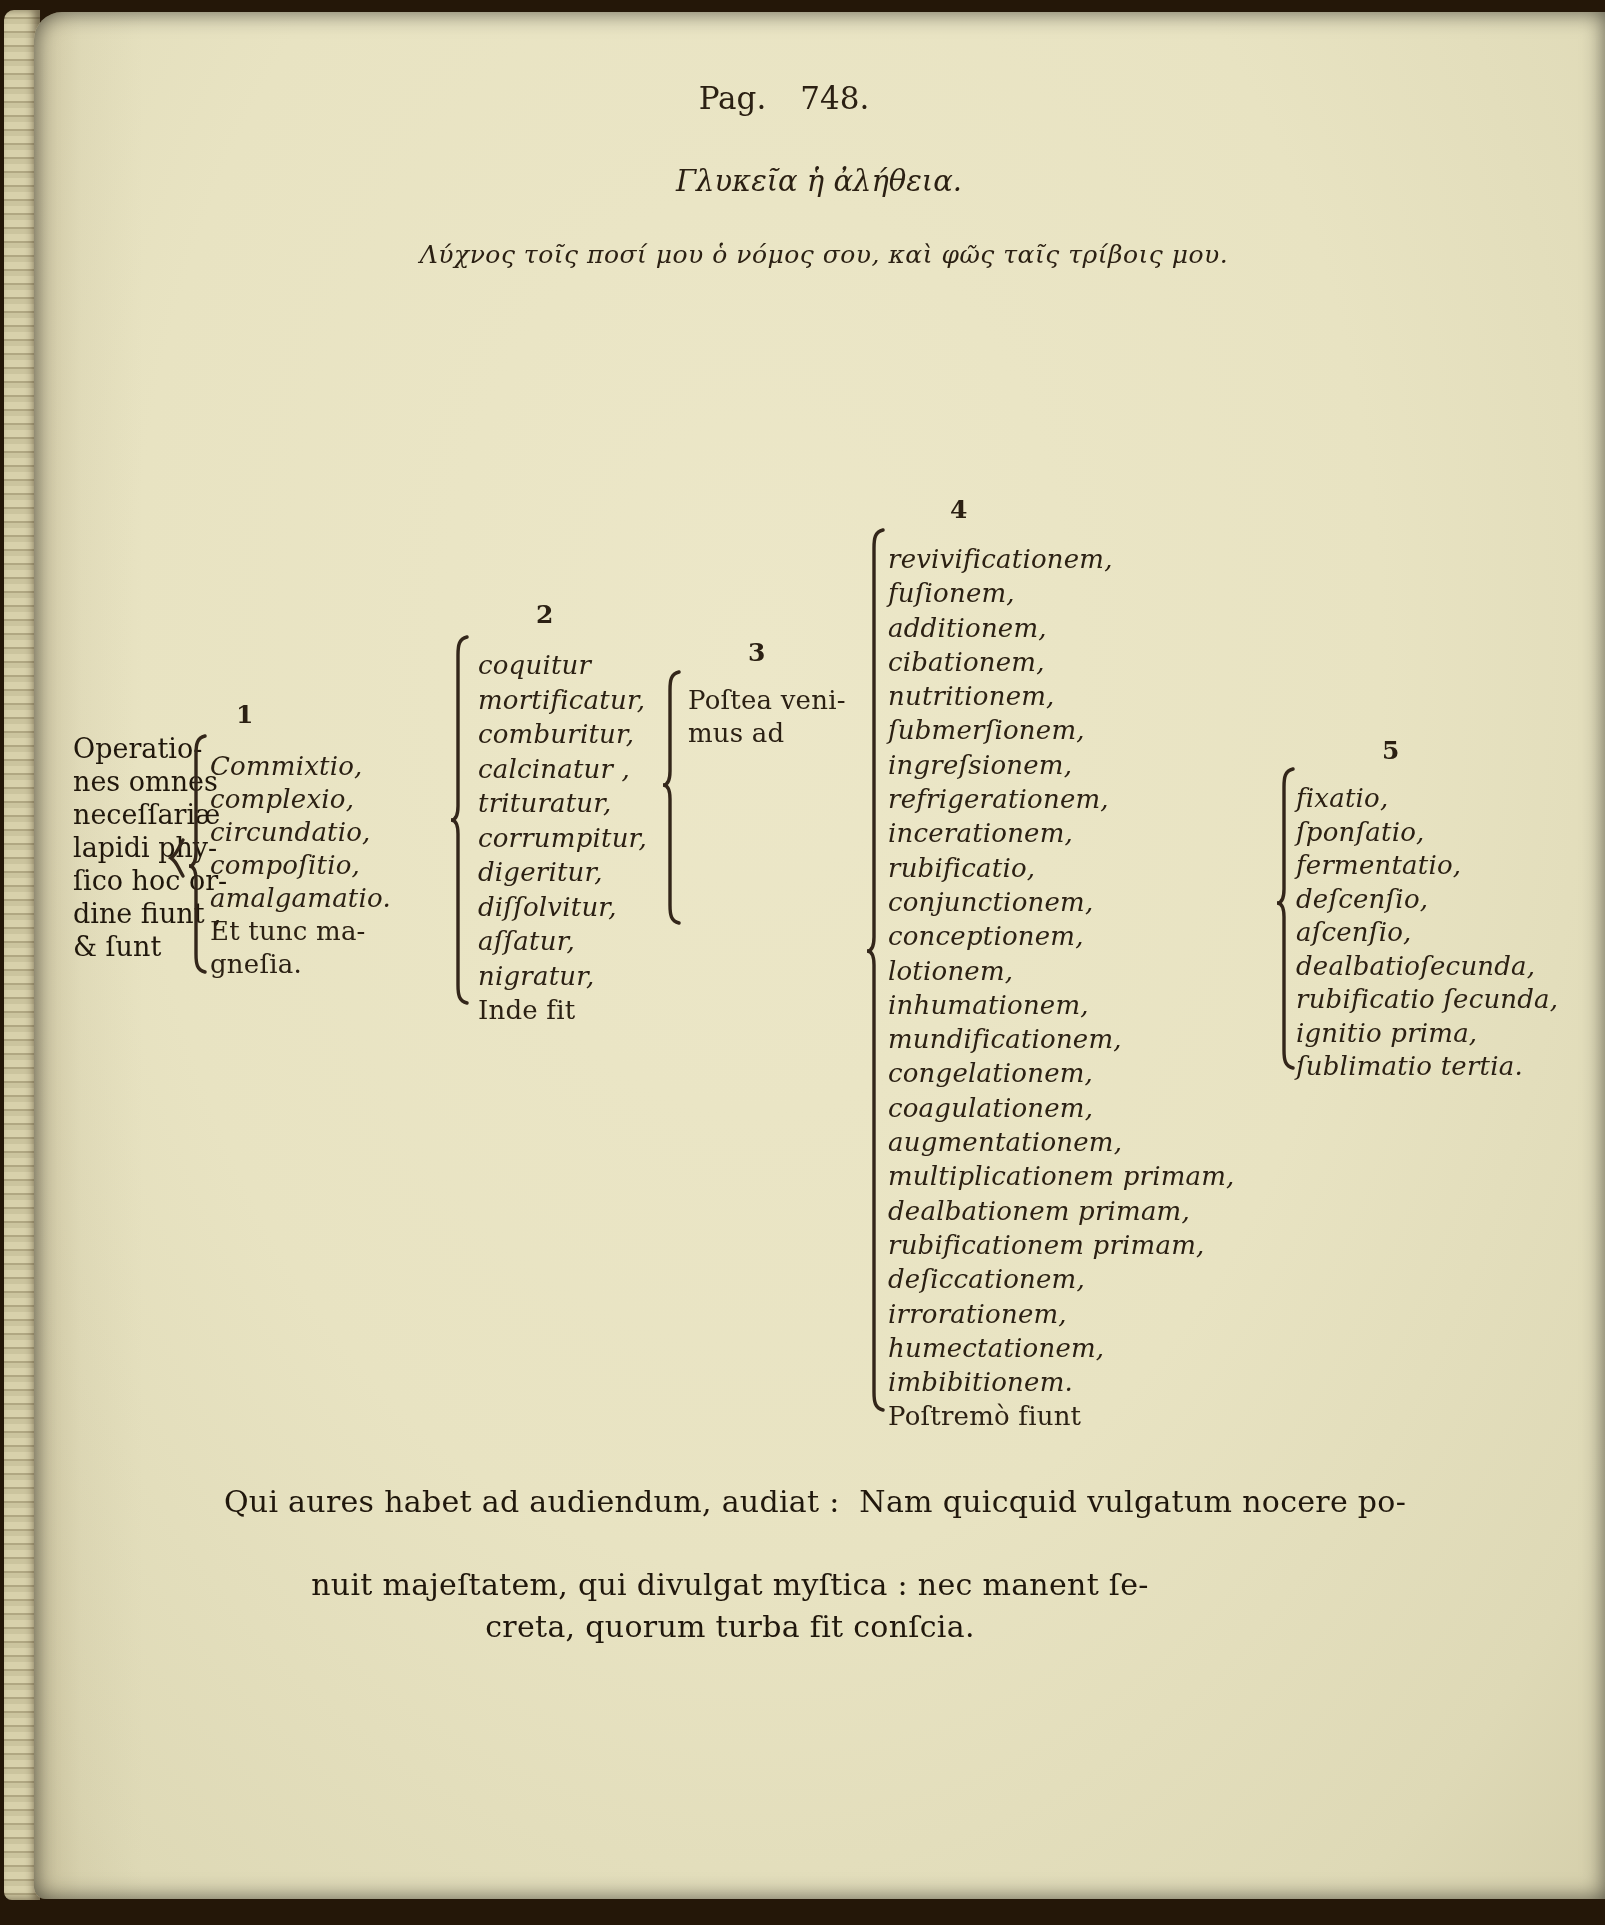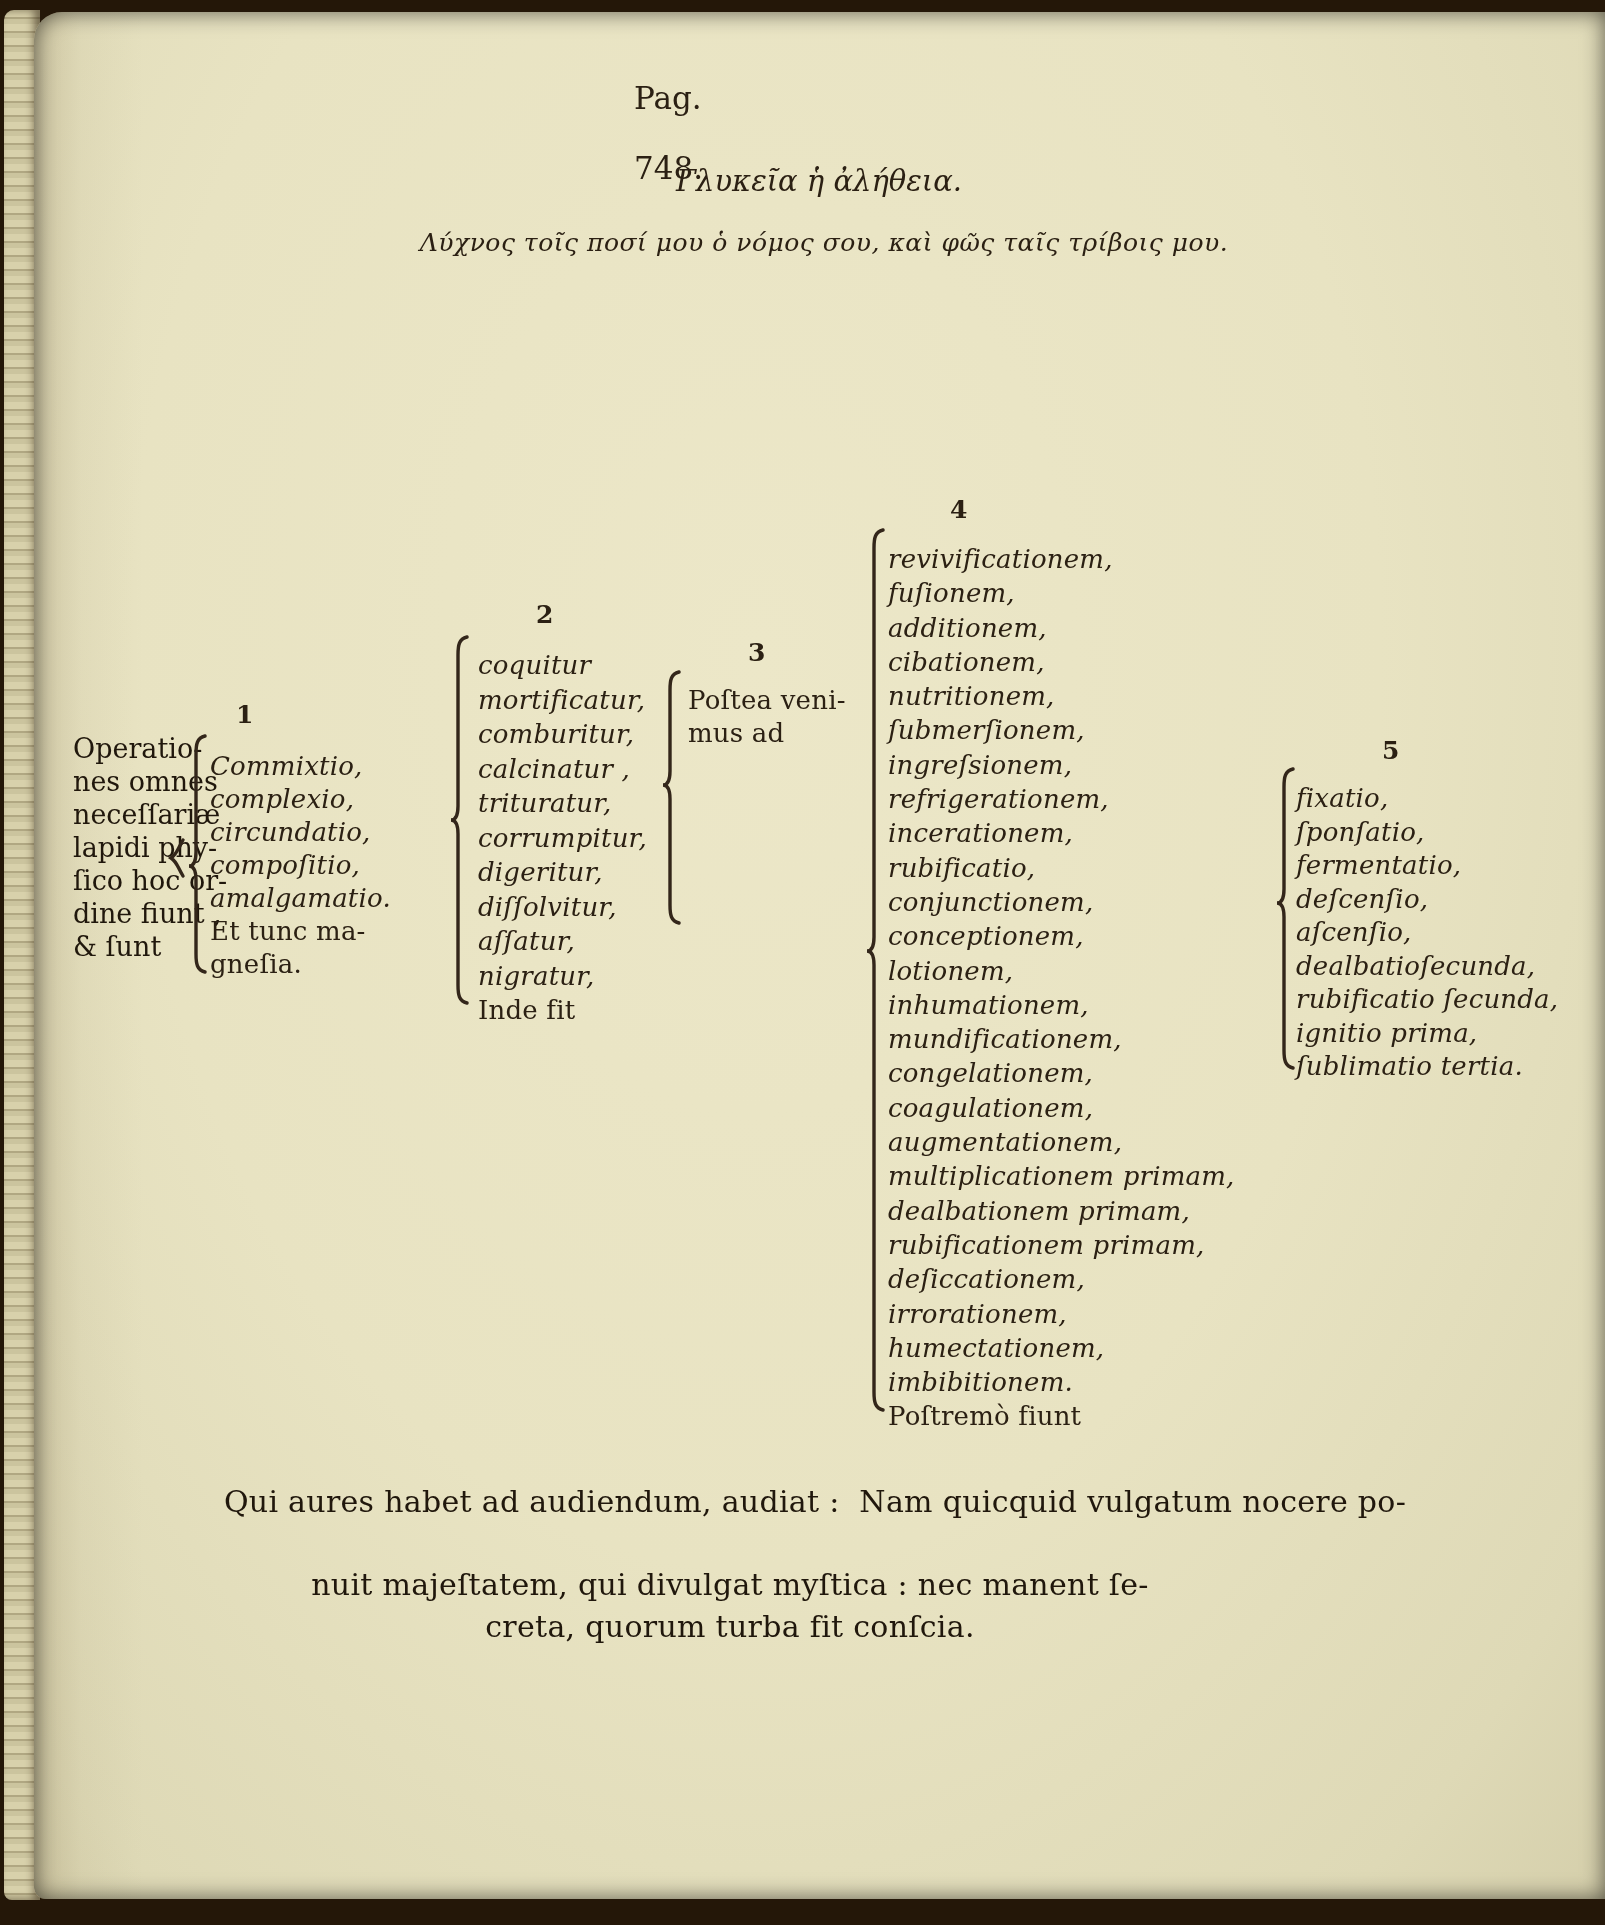--- a/index.html
+++ b/index.html
@@ -9,21 +9,21 @@
   
   #page-stack{left:4px;top:10px;width:36px;height:1890px;border-radius:10px 0 0 8px;
     background:repeating-linear-gradient(to bottom,#d8d1ab 0 7px,#b0a782 7px 9px,#cbc49e 9px 14px);
     box-shadow:inset -6px 0 8px rgba(40,25,10,.55);}
   
   #page{left:34px;top:12px;width:1571px;height:1887px;border-radius:28px 0 0 12px;
     background:
       linear-gradient(to right, rgba(110,90,50,.20) 0,rgba(110,90,50,.05) 3%,rgba(0,0,0,0) 7%),
       radial-gradient(ellipse at 46% 34%, #ece7c8 0%, #e8e3c2 52%, #ded9b6 86%, #d5cfab 100%);
     box-shadow:0 0 22px rgba(0,0,0,.6) inset;}
-  .ink{color:#2b2013;flex-direction:column;}
+  .ink{color:#2b2013;}
   .heavy{color:#20170c;}
   .ital{font-style:italic;}
   .ctr{text-align:center;}
   .ln{white-space:pre;}
   .col{font-size:26px;letter-spacing:.2px;margin-top:12px;}
   .colnum{font-size:25px;font-weight:bold;letter-spacing:1px;}
   svg.brace{overflow:visible;}
   svg.brace path{fill:none;stroke:#33261a;stroke-width:3.4;stroke-linecap:round;}
 </style>
 </head>
@@ -35,21 +35,21 @@
 
   <div id="page" class="abs">
 
     <div class="abs ink" style="left:600px;top:68px;width:300px;display:flex;justify-content:center;gap:34px;font-size:31px;">
       <span>Pag.</span>
       <span>748.</span>
     </div>
 
     <div class="abs ink ctr" style="left:465px;top:152px;width:640px;font-size:29px;font-style:italic;">Γλυκεῖα ἡ ἀλήθεια.</div>
 
-    <div class="abs ink ctr" style="left:310px;top:216px;width:960px;font-size:25px;font-style:italic;letter-spacing:.5px;">Λύχνος τοῖς ποσί μου ὁ νόμος σου, καὶ φῶς ταῖς τρίβοις μου.</div>
+    <div class="abs ink ctr" style="left:310px;top:228px;width:960px;font-size:25px;font-style:italic;letter-spacing:.5px;">Λύχνος τοῖς ποσί μου ὁ νόμος σου, καὶ φῶς ταῖς τρίβοις μου.</div>
 
 
     <div class="abs heavy" style="left:39px;top:720px;font-size:27px;line-height:33px;">
         <div class="ln">Operatio-</div>
         <div class="ln">nes omnes</div>
         <div class="ln">neceſſariæ</div>
         <div class="ln">lapidi phy-</div>
         <div class="ln">ſico hoc or-</div>
         <div class="ln">dine fiunt ,</div>
         <div class="ln">&amp; ſunt</div>

